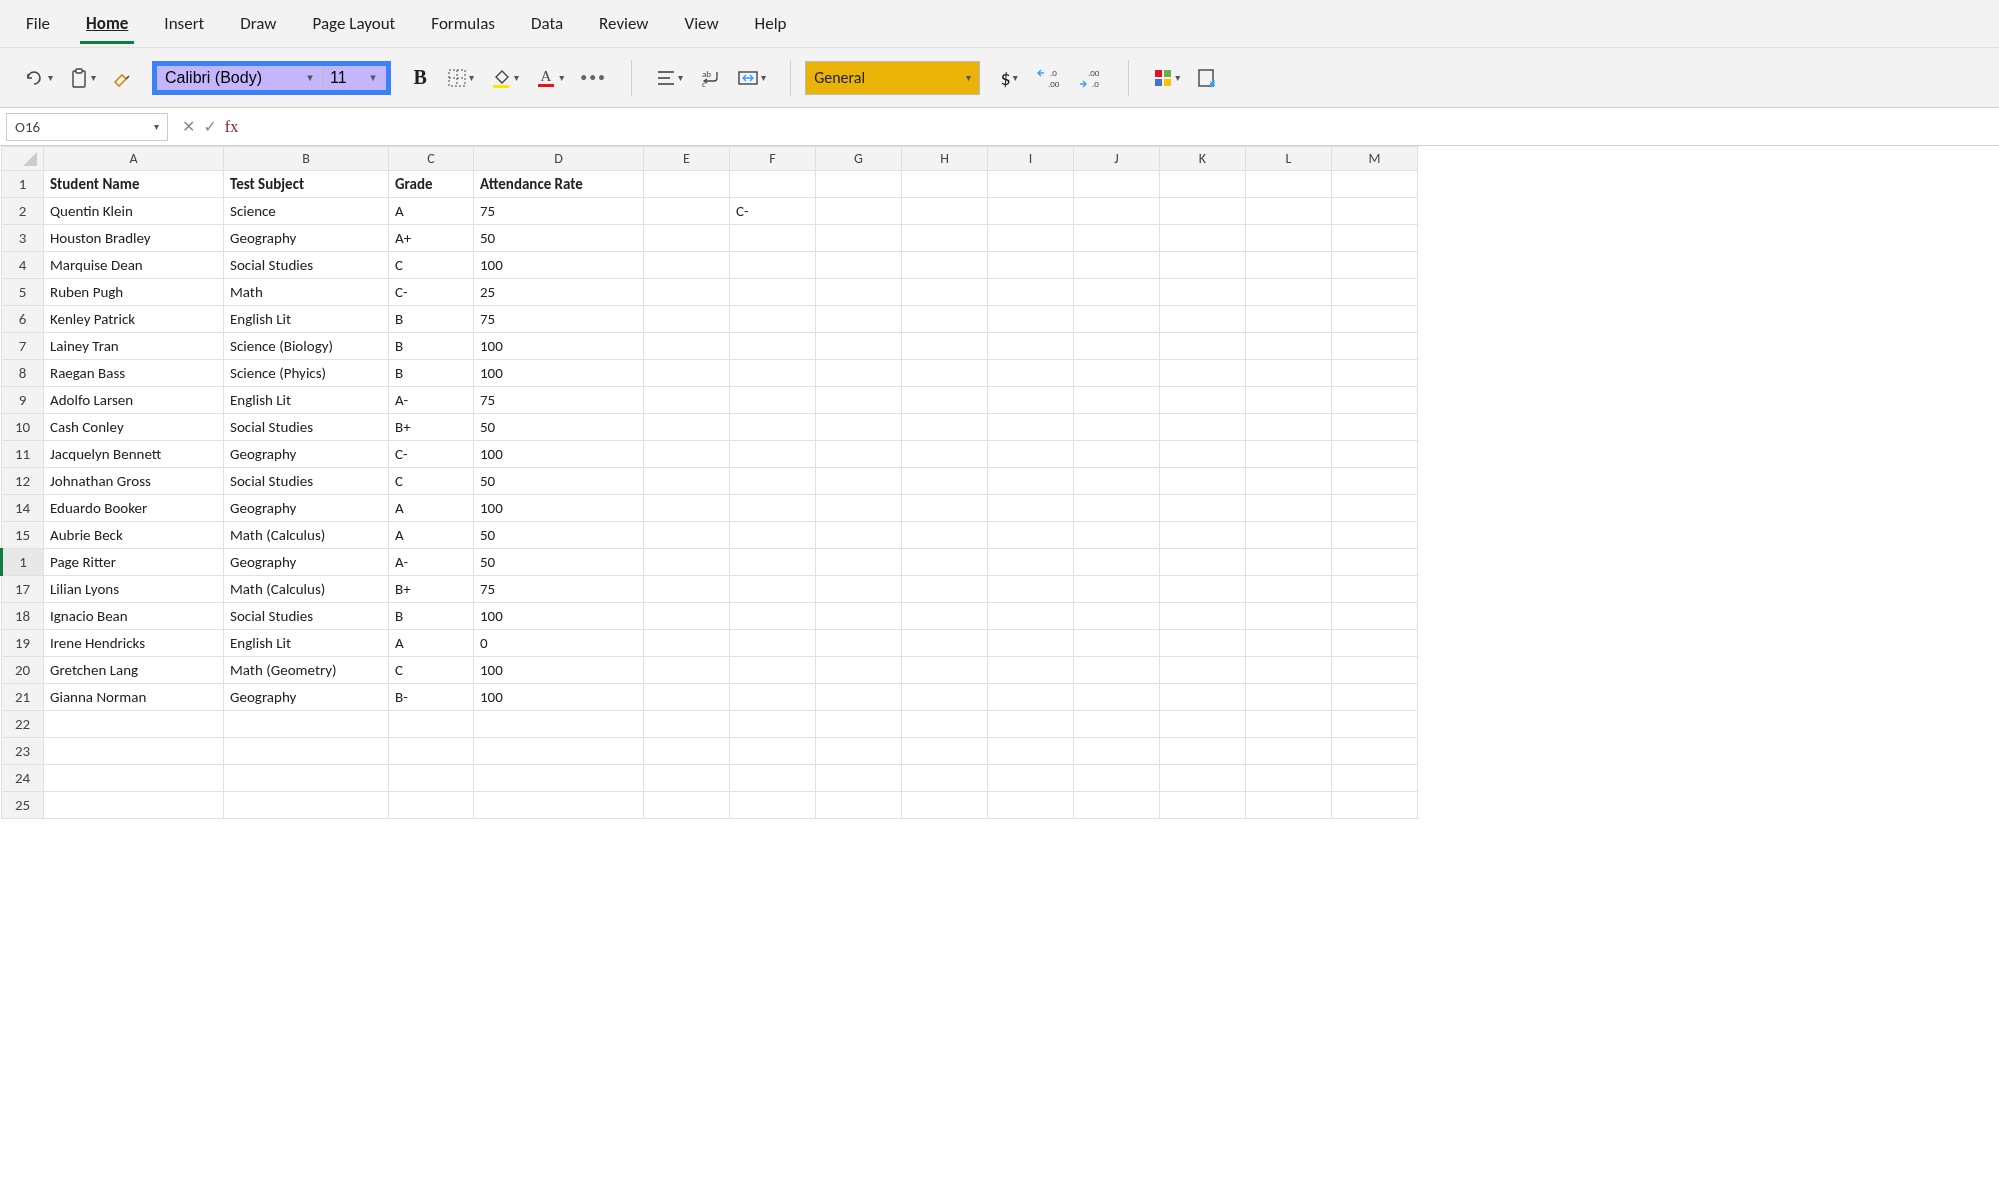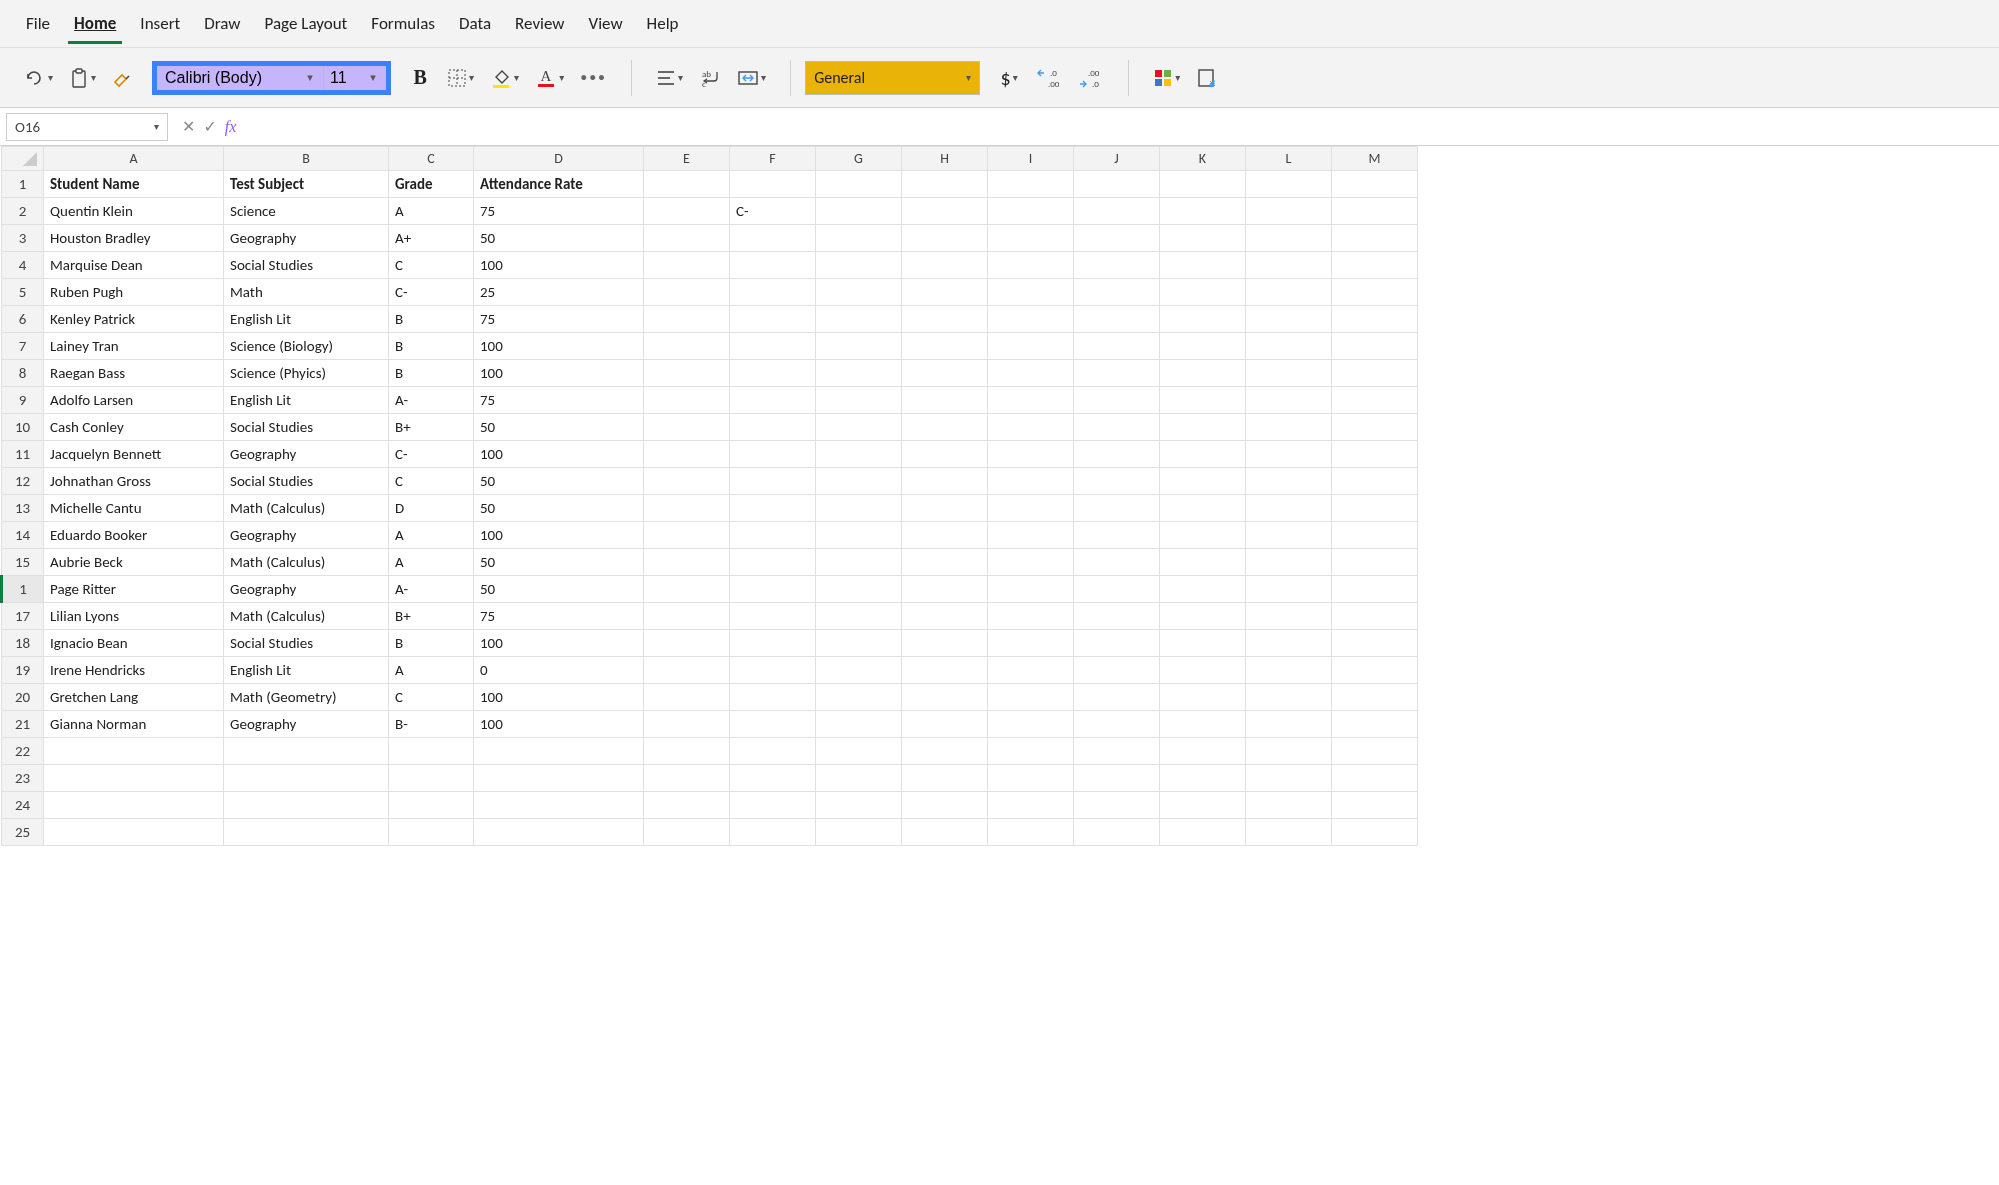--- a/index.html
+++ b/index.html
@@ -1,41 +1,41 @@
 <!DOCTYPE html>
 <html><head>
 <meta charset="utf-8">
 <style>
   * { box-sizing: border-box; margin: 0; padding: 0; }
   body { font-family: 'Segoe UI', Calibri, Arial, sans-serif; background: #f3f3f3; overflow: hidden; font-size: 14px; color: #222; }
   .app { display: flex; flex-direction: column; width: 1999px; height: 1185px; background: #fff; }
 
   
-  .menubar { display:flex; align-items:center; height:48px; padding: 0 20px; background:#f3f3f3; border-bottom:1px solid #e0e0e0; gap: 12px;}
+  .menubar { display:flex; align-items:center; height:48px; padding: 0 20px; background:#f3f3f3; border-bottom:1px solid #e0e0e0; gap: 24px;}
   .menu-item { font-size:17px; color:#222; cursor:pointer; padding:10px 6px; }
   .menu-item.active { font-weight:600; border-bottom:3px solid #107c41; padding-bottom:7px;text-decoration:underline;}
   
   
   .ribbon { display:flex; align-items:center; height:60px; padding: 0 14px; background:#f3f3f3; border-bottom:1px solid #d0d0d0; gap: 8px;}
   .rgroup { display:flex; align-items:center; gap:8px; padding: 0 6px;}
   .divider { width:1px; height:36px; background:#d0d0d0; margin: 0 6px; }
   .rbtn { display:flex; align-items:center; justify-content:center; height:34px; min-width:30px; padding:0 4px; border-radius:3px; cursor:pointer; }
   .chev { font-size:10px; color:#555; margin-left:2px;}
   .font-box { display:flex; align-items:center; border:5px solid #3b82f6; background:#c4b5fd; height:34px;}
   .font-input { border:none; outline:none; font-size:16px; padding:0 8px; width:140px; background:transparent;}
   .size-input { border:none; outline:none; font-size:16px; padding:0 6px; width:36px; text-align:left; background:transparent;}
   .fsplit { width:1px; height:100%; background:#bbb;}
   .dd { width:26px; text-align:center; color:#555; font-size:11px; cursor:pointer;}
   .numfmt { display:flex; align-items:center; border:1px solid #bbb; background:#eab308; height:34px; width:175px; padding:0 8px; justify-content:space-between; font-size:16px;}
   
   
   .fbar { display:flex; align-items:center; height:38px; background:#fff; border-bottom:1px solid #d0d0d0; padding: 0 6px;}
   .namebox { display:flex; align-items:center; border:1px solid #ccc; height:28px; width:162px; padding:0 8px; justify-content:space-between; font-size:15px; color:#444;}
   .fbtns { display:flex; align-items:center; gap:8px; margin: 0 14px; color:#888;}
-  .fx { font-style:italic; font-family: 'Times New Roman', serif; font-size:16px; color:#8b5cf6;}
+  .fx { font-family: 'Times New Roman', serif; font-size:16px; color:#7f1d1d;}
   .finput { flex:1; border:none; outline:none; height:28px; font-size:15px; padding: 0 6px;}
   
   
   .sheet { flex:1; overflow:auto; position:relative; background:#fff;}
   table { border-collapse:collapse; table-layout:fixed; }
   th, td { border:1px solid #e0e0e0; height:27px; font-size:15px; padding:0 6px; white-space:nowrap; overflow:hidden; }
   th { background:#f3f3f3; font-weight:normal; color:#444; text-align:center; position:sticky;}
   thead th { top:0; z-index:2; height:24px; font-size:14px;}
   tbody th { left:0; z-index:1; width:42px; text-align:center;}
   .corner { width:42px; background:#f3f3f3; position:sticky; left:0; top:0; z-index:3;}
@@ -431,36 +431,20 @@
             <td class="colF"></td>
             <td class="colG"></td>
             <td class="colH"></td>
             <td class="colI"></td>
             <td class="colJ"></td>
             <td class="colK"></td>
             <td class="colL"></td>
             <td class="colM"></td>
           </tr>
           <tr class="">
-            <th>13</th>
-            <td class="colA">Michelle Cantu</td>
-            <td class="colB">Math (Calculus)</td>
-            <td class="colC c-center">D</td>
-            <td class="colD c-center">50</td>
-            <td class="colE"></td>
-            <td class="colF"></td>
-            <td class="colG"></td>
-            <td class="colH"></td>
-            <td class="colI"></td>
-            <td class="colJ"></td>
-            <td class="colK"></td>
-            <td class="colL"></td>
-            <td class="colM"></td>
-          </tr>
-          <tr class="">
             <th>14</th>
             <td class="colA">Eduardo Booker</td>
             <td class="colB">Geography</td>
             <td class="colC c-center">A</td>
             <td class="colD c-center">100</td>
             <td class="colE"></td>
             <td class="colF"></td>
             <td class="colG"></td>
             <td class="colH"></td>
             <td class="colI"></td>

